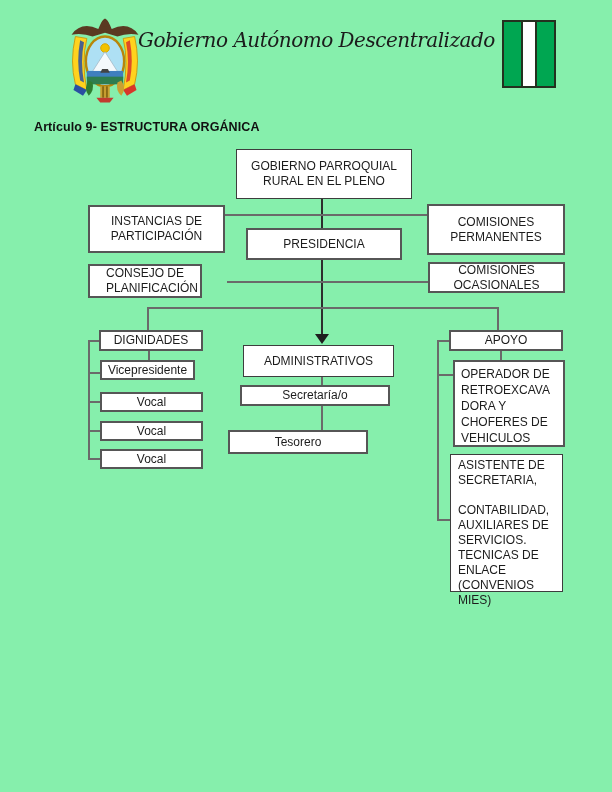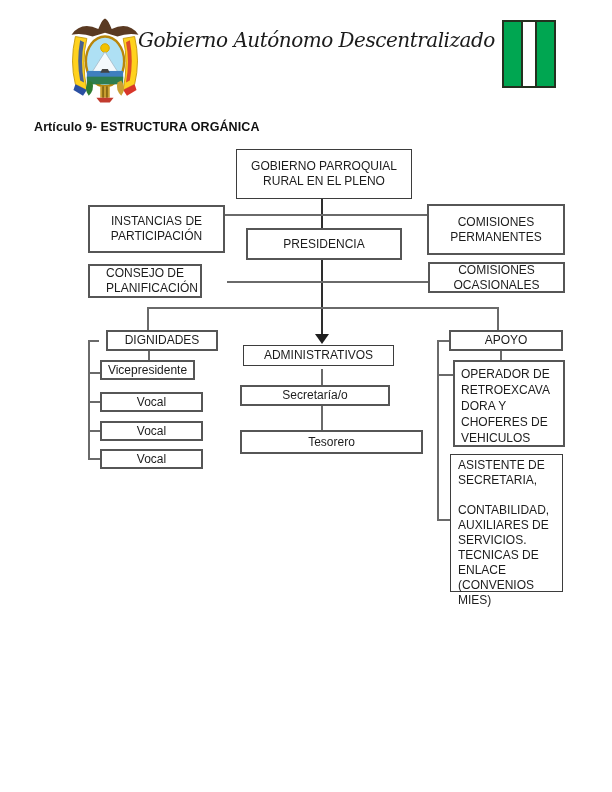--- a/index.html
+++ b/index.html
@@ -1,18 +1,18 @@
 <!DOCTYPE html>
 <html><head>
 <meta charset="utf-8">
 <style>
   html,body { margin:0; padding:0; background:#e8e8e8; }
   .page {
     position:relative; width:612px; height:792px; margin:0 auto;
-    background:#ffffff; overflow:hidden;
+    background:#86efac; overflow:hidden;
     font-family:"Liberation Sans", sans-serif;
   }
 
   
   .coat { position:absolute; left:62px; top:13px; }
   .title-block { position:absolute; left:138px; top:28px; width:340px; text-align:center; color:#1b1b1b; }
   .t1, .t2 {
     font-family:"DejaVu Serif", serif; font-style:italic; font-weight:500;
     font-size:20px; letter-spacing:-0.5px; line-height:25px; white-space:nowrap;
   }
@@ -134,35 +134,35 @@
 
     <div class="obox pre" style="left:427px; top:204px; width:138px; height:51px;">COMISIONES
 PERMANENTES</div>
 
     <div class="obox pre leftal" style="left:88px; top:264px; width:114px; height:34px; padding-left:16px;">CONSEJO DE
 PLANIFICACIÓN</div>
 
     <div class="obox pre" style="left:428px; top:262px; width:137px; height:31px;">COMISIONES
 OCASIONALES</div>
 
-    <div class="obox" style="left:106px; top:330px; width:112px; height:21px;">DIGNIDADES</div>
+    <div class="obox" style="left:99px; top:330px; width:104px; height:21px;">DIGNIDADES</div>
 
     <div class="obox" style="left:100px; top:360px; width:95px; height:20px;">Vicepresidente</div>
 
     <div class="obox" style="left:100px; top:392px; width:103px; height:20px;">Vocal</div>
 
     <div class="obox" style="left:100px; top:421px; width:103px; height:20px;">Vocal</div>
 
     <div class="obox" style="left:100px; top:449px; width:103px; height:20px;">Vocal</div>
 
-    <div class="obox thin" style="left:243px; top:345px; width:151px; height:21px;">ADMINISTRATIVOS</div>
+    <div class="obox thin" style="left:243px; top:345px; width:151px; height:32px;">ADMINISTRATIVOS</div>
 
     <div class="obox" style="left:240px; top:385px; width:150px; height:21px;">Secretaría/o</div>
 
-    <div class="obox" style="left:240px; top:430px; width:183px; height:24px;">Tesorero</div>
+    <div class="obox" style="left:228px; top:430px; width:140px; height:24px;">Tesorero</div>
 
     <div class="obox" style="left:449px; top:330px; width:114px; height:21px;">APOYO</div>
 
     <div class="obox pre leftal topal" style="left:453px; top:360px; width:112px; height:87px; padding:4px 4px 0 6px; line-height:16px;">OPERADOR DE
 RETROEXCAVA
 DORA Y
 CHOFERES DE
 VEHICULOS</div>
 
     <div class="obox pre leftal topal thin" style="left:450px; top:454px; width:113px; height:138px; padding:3px 4px 0 7px; line-height:15px;">ASISTENTE DE

